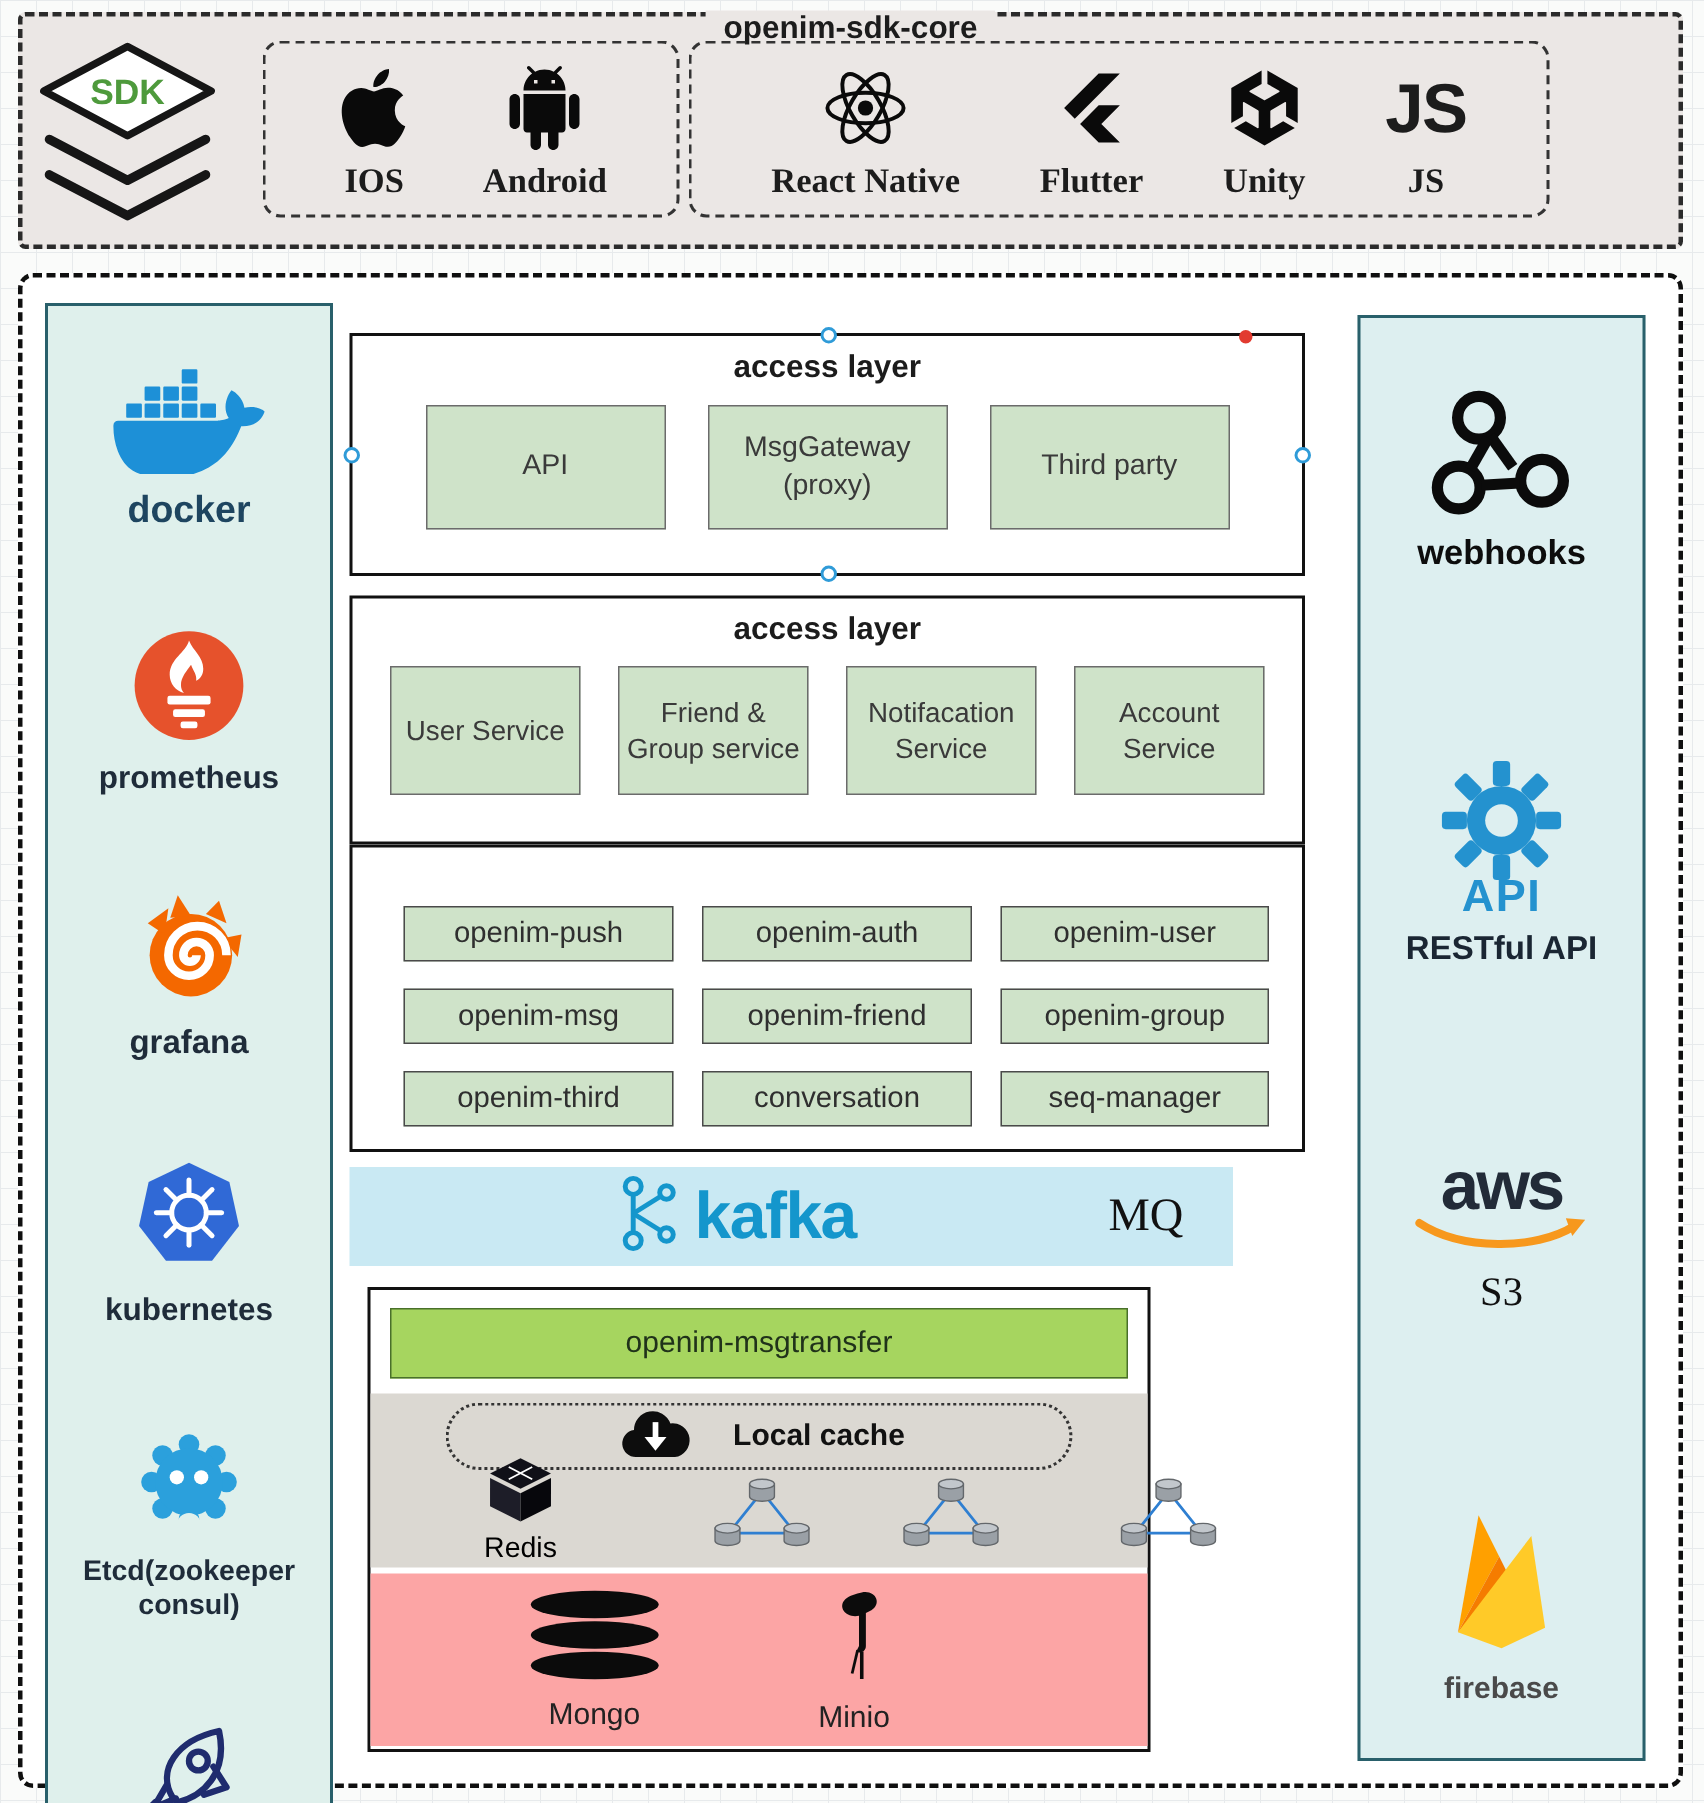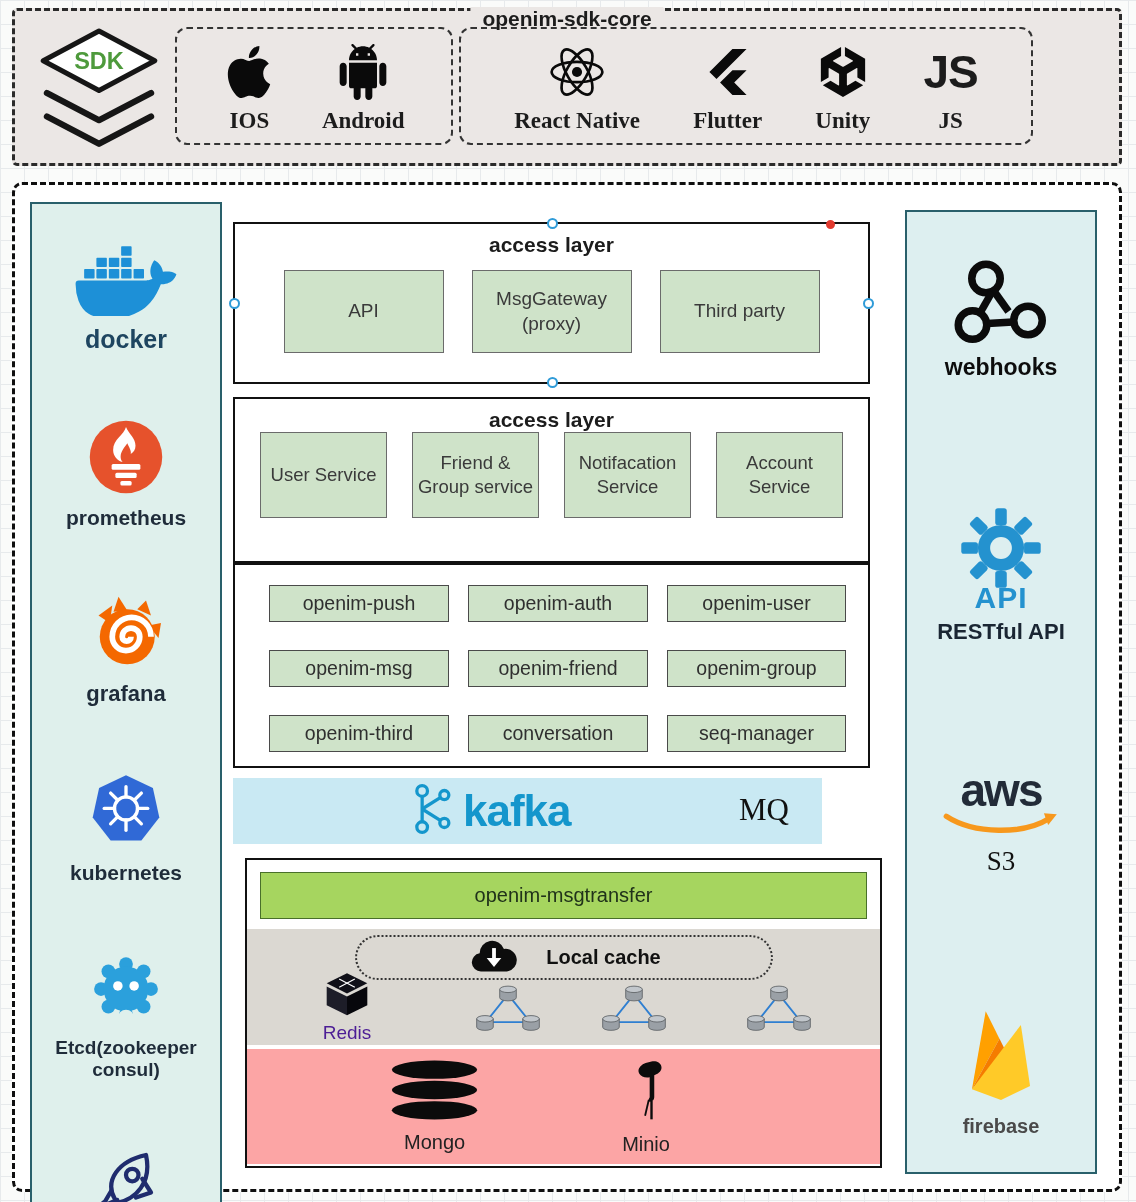--- a/index.html
+++ b/index.html
@@ -6,21 +6,21 @@
   html,body{width:1136px;height:1202px}
   body{font-family:"Liberation Sans","DejaVu Sans",sans-serif;color:#1c1c1c}
   .canvas{position:relative;width:1136px;height:1202px;overflow:hidden;
     background-color:#fafbfa;
     background-image:linear-gradient(#e7eaec 1px,transparent 1px),linear-gradient(90deg,#e7eaec 1px,transparent 1px);
     background-size:24px 24px}
 
   
   .sdk-box{position:absolute;left:12px;top:8px;width:1110px;height:158px;border:3px dashed #2b2b2b;border-radius:5px;background:#ebe7e5}
   .sdk-title{position:absolute;top:-4px;left:50%;transform:translateX(-50%);background:#ebe7e5;padding:0 12px;font-weight:bold;font-size:21px;white-space:nowrap}
-  .sdk-logo{position:absolute;left:22px;top:12px;width:124px;height:130px}
+  .sdk-logo{position:absolute;left:8px;top:12px;width:124px;height:130px}
   .plat-group{position:absolute;top:16px;height:118px;border:2.5px dashed #333;border-radius:12px;display:flex;align-items:center;justify-content:space-evenly}
   .plat-group.g1{left:160px;width:278px}
   .plat-group.g2{left:444px;width:574px}
   .plat-item{display:flex;flex-direction:column;align-items:center}
   .plat-icon{height:68px;display:flex;align-items:center;justify-content:center}
   .plat-label{font-family:"Liberation Serif","DejaVu Serif",serif;font-weight:bold;font-size:23px;margin-top:2px}
   .js-glyph{font-weight:900;font-size:46px;letter-spacing:-1px}
 
   
   .main-box{position:absolute;left:12px;top:182px;width:1110px;height:1010px;border:3.5px dashed #0f0f0f;border-radius:10px;background:#fff}
@@ -43,42 +43,42 @@
 
   
   .panel{position:absolute;background:#fff;border:2px solid #111}
   .panel-title{text-align:center;font-weight:bold;font-size:21px;margin-top:9px}
   .access{left:233px;top:222px;width:637px;height:162px}
   .service{left:233px;top:397px;width:637px;height:166px}
   .modules{left:233px;top:563px;width:637px;height:205px}
   .btn-row{display:flex;justify-content:center;gap:28px;margin-top:13px}
   .gbtn{background:#cfe3c9;border:1.6px solid #6b6b6b;color:#3a3a3a;display:flex;align-items:center;justify-content:center;text-align:center;font-size:19px;line-height:1.3}
   .access .gbtn{width:160px;height:83px}
-  .svc-row{display:flex;justify-content:space-evenly;margin-top:0}
+  .svc-row{display:flex;justify-content:space-evenly;margin-top:12px}
   .svc-row .gbtn{width:127px;height:86px;font-size:18.5px;padding:2px}
-  .mod-grid{display:grid;grid-template-columns:180px 180px 179px;justify-content:space-between;row-gap:28px;padding:20px 22px 20px 34px}
+  .mod-grid{display:grid;grid-template-columns:180px 180px 179px;justify-content:space-between;row-gap:18px;padding:39px 22px 20px 34px}
   .mod-grid .gbtn{height:37px;font-size:19.5px;border:1.8px solid #4a4a4a;color:#2f2f2f}
 
   .handle{position:absolute;width:11px;height:11px;border-radius:50%;background:#fff;border:2px solid #2f9bd8;z-index:5}
   .handle.red{width:9px;height:9px;background:#e23b30;border-color:#e23b30}
 
   
   .kafka-bar{position:absolute;left:233px;top:778px;width:589px;height:66px;background:#c9e9f3;display:flex;align-items:center}
   .kafka-logo{display:flex;align-items:center;gap:8px;margin-left:176px}
   .kafka-word{font-weight:800;font-size:44px;color:#1496cc;letter-spacing:-1px;line-height:1}
   .mq-label{position:absolute;left:506px;top:14px;font-family:"Liberation Serif","DejaVu Serif",serif;font-size:31px;color:#111}
 
   
-  .storage{position:absolute;left:245px;top:858px;width:637px;height:310px;background:#fff;border:2px solid #111}
+  .storage{position:absolute;left:245px;top:858px;width:522px;height:310px;background:#fff;border:2px solid #111}
   .msgtransfer{margin:12px 13px 0;height:47px;background:#a6d55f;border:1.5px solid #49702a;display:flex;align-items:center;justify-content:center;font-size:20px;color:#20321a}
   .cache-sec{margin-top:10px;height:116px;background:#dbd8d2;position:relative}
   .cache-pill{position:absolute;left:50%;transform:translateX(-50%);top:6px;width:418px;height:45px;border:2.5px dotted #333;border-radius:23px;display:flex;align-items:center;justify-content:center;gap:24px;font-weight:bold;font-size:20px;color:#111}
   .cache-node{position:absolute;display:flex;flex-direction:column;align-items:center}
   .redis-node{left:74px;bottom:1px}
-  .redis-label{font-size:19px;color:#4c1d95;margin-top:-2px}
+  .redis-label{font-size:19px;color:#000000;margin-top:-2px}
   .cl1{left:226px;bottom:8px}.cl2{left:352px;bottom:8px}.cl3{left:497px;bottom:8px}
   .db-sec{margin-top:4px;height:115px;background:#fca5a5;display:flex;justify-content:space-evenly;align-items:center;padding-right:70px}
   .db-item{display:flex;flex-direction:column;align-items:center;gap:6px}
   .db-label{font-size:20px;color:#222}
 </style>
 </head>
 <body>
 
 <div class="canvas">
 

